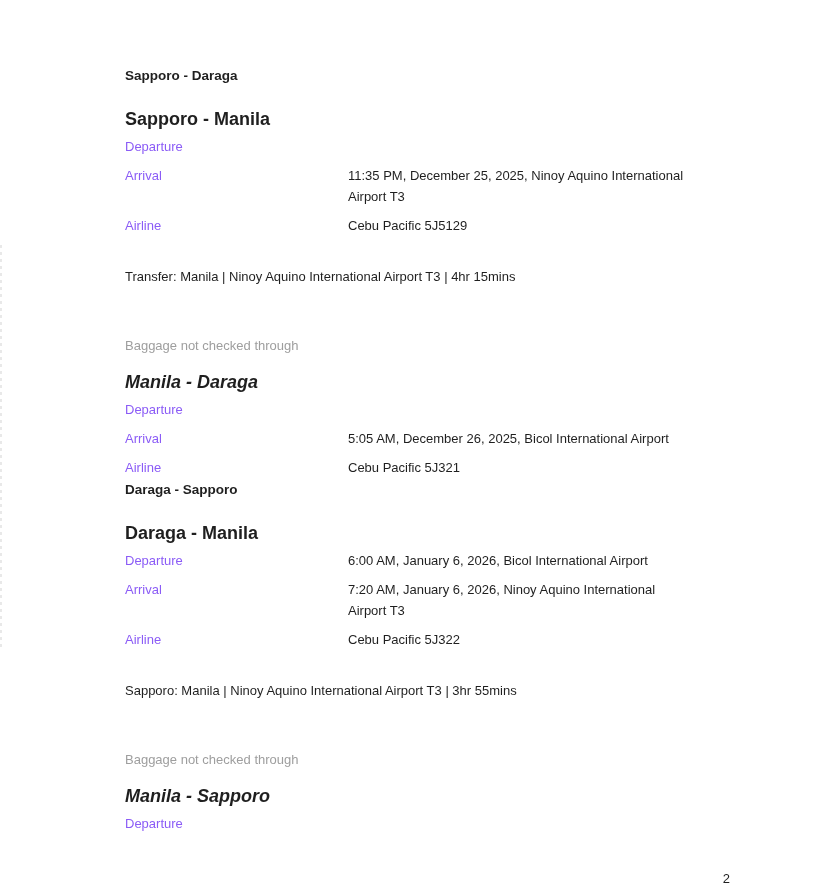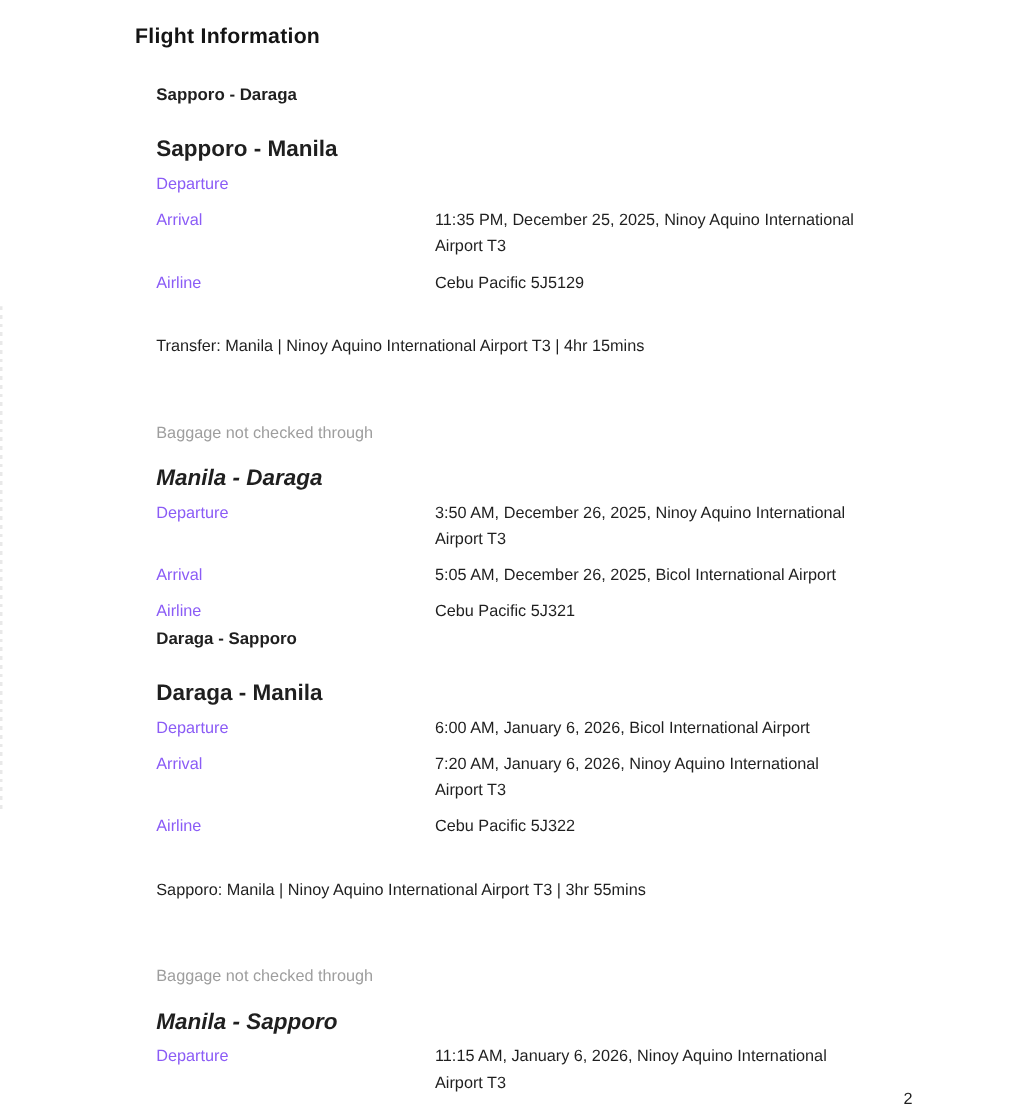--- a/index.html
+++ b/index.html
@@ -91,21 +91,20 @@
     line-height: 21px;
     color: #1f1f1f;
   }
 </style>
 </head>
 <body>
 
 <div class="page">
   <div class="edge-artifact"></div>
 
-  <h1 class="doc-title">Flight Information</h1>
 
   <div class="content">
 
     <h2 class="route-header first">Sapporo - Daraga</h2>
 
     <h3 class="leg-title">Sapporo - Manila</h3>
     <div class="rows">
       <div class="row">
         <span class="row-label">Departure</span>
       </div>
@@ -121,21 +120,20 @@
 
     <div class="transfer-block">
       <div class="transfer-note">Transfer: Manila | Ninoy Aquino International Airport T3 | 4hr 15mins</div>
       <div class="baggage-note">Baggage not checked through</div>
     </div>
 
     <h3 class="leg-title after-transfer">Manila - Daraga</h3>
     <div class="rows">
       <div class="row">
         <span class="row-label">Departure</span>
-        <span class="row-value">3:50 AM, December 26, 2025, Ninoy Aquino International Airport T3</span>
       </div>
       <div class="row">
         <span class="row-label">Arrival</span>
         <span class="row-value">5:05 AM, December 26, 2025, Bicol International Airport</span>
       </div>
       <div class="row">
         <span class="row-label">Airline</span>
         <span class="row-value">Cebu Pacific 5J321</span>
       </div>
     </div>
@@ -160,20 +158,19 @@
 
     <div class="transfer-block">
       <div class="transfer-note">Sapporo: Manila | Ninoy Aquino International Airport T3 | 3hr 55mins</div>
       <div class="baggage-note">Baggage not checked through</div>
     </div>
 
     <h3 class="leg-title after-transfer">Manila - Sapporo</h3>
     <div class="rows">
       <div class="row">
         <span class="row-label">Departure</span>
-        <span class="row-value">11:15 AM, January 6, 2026, Ninoy Aquino International Airport T3</span>
       </div>
     </div>
 
   </div>
 
   <div class="page-number">2</div>
 </div>
 
 </body></html>

